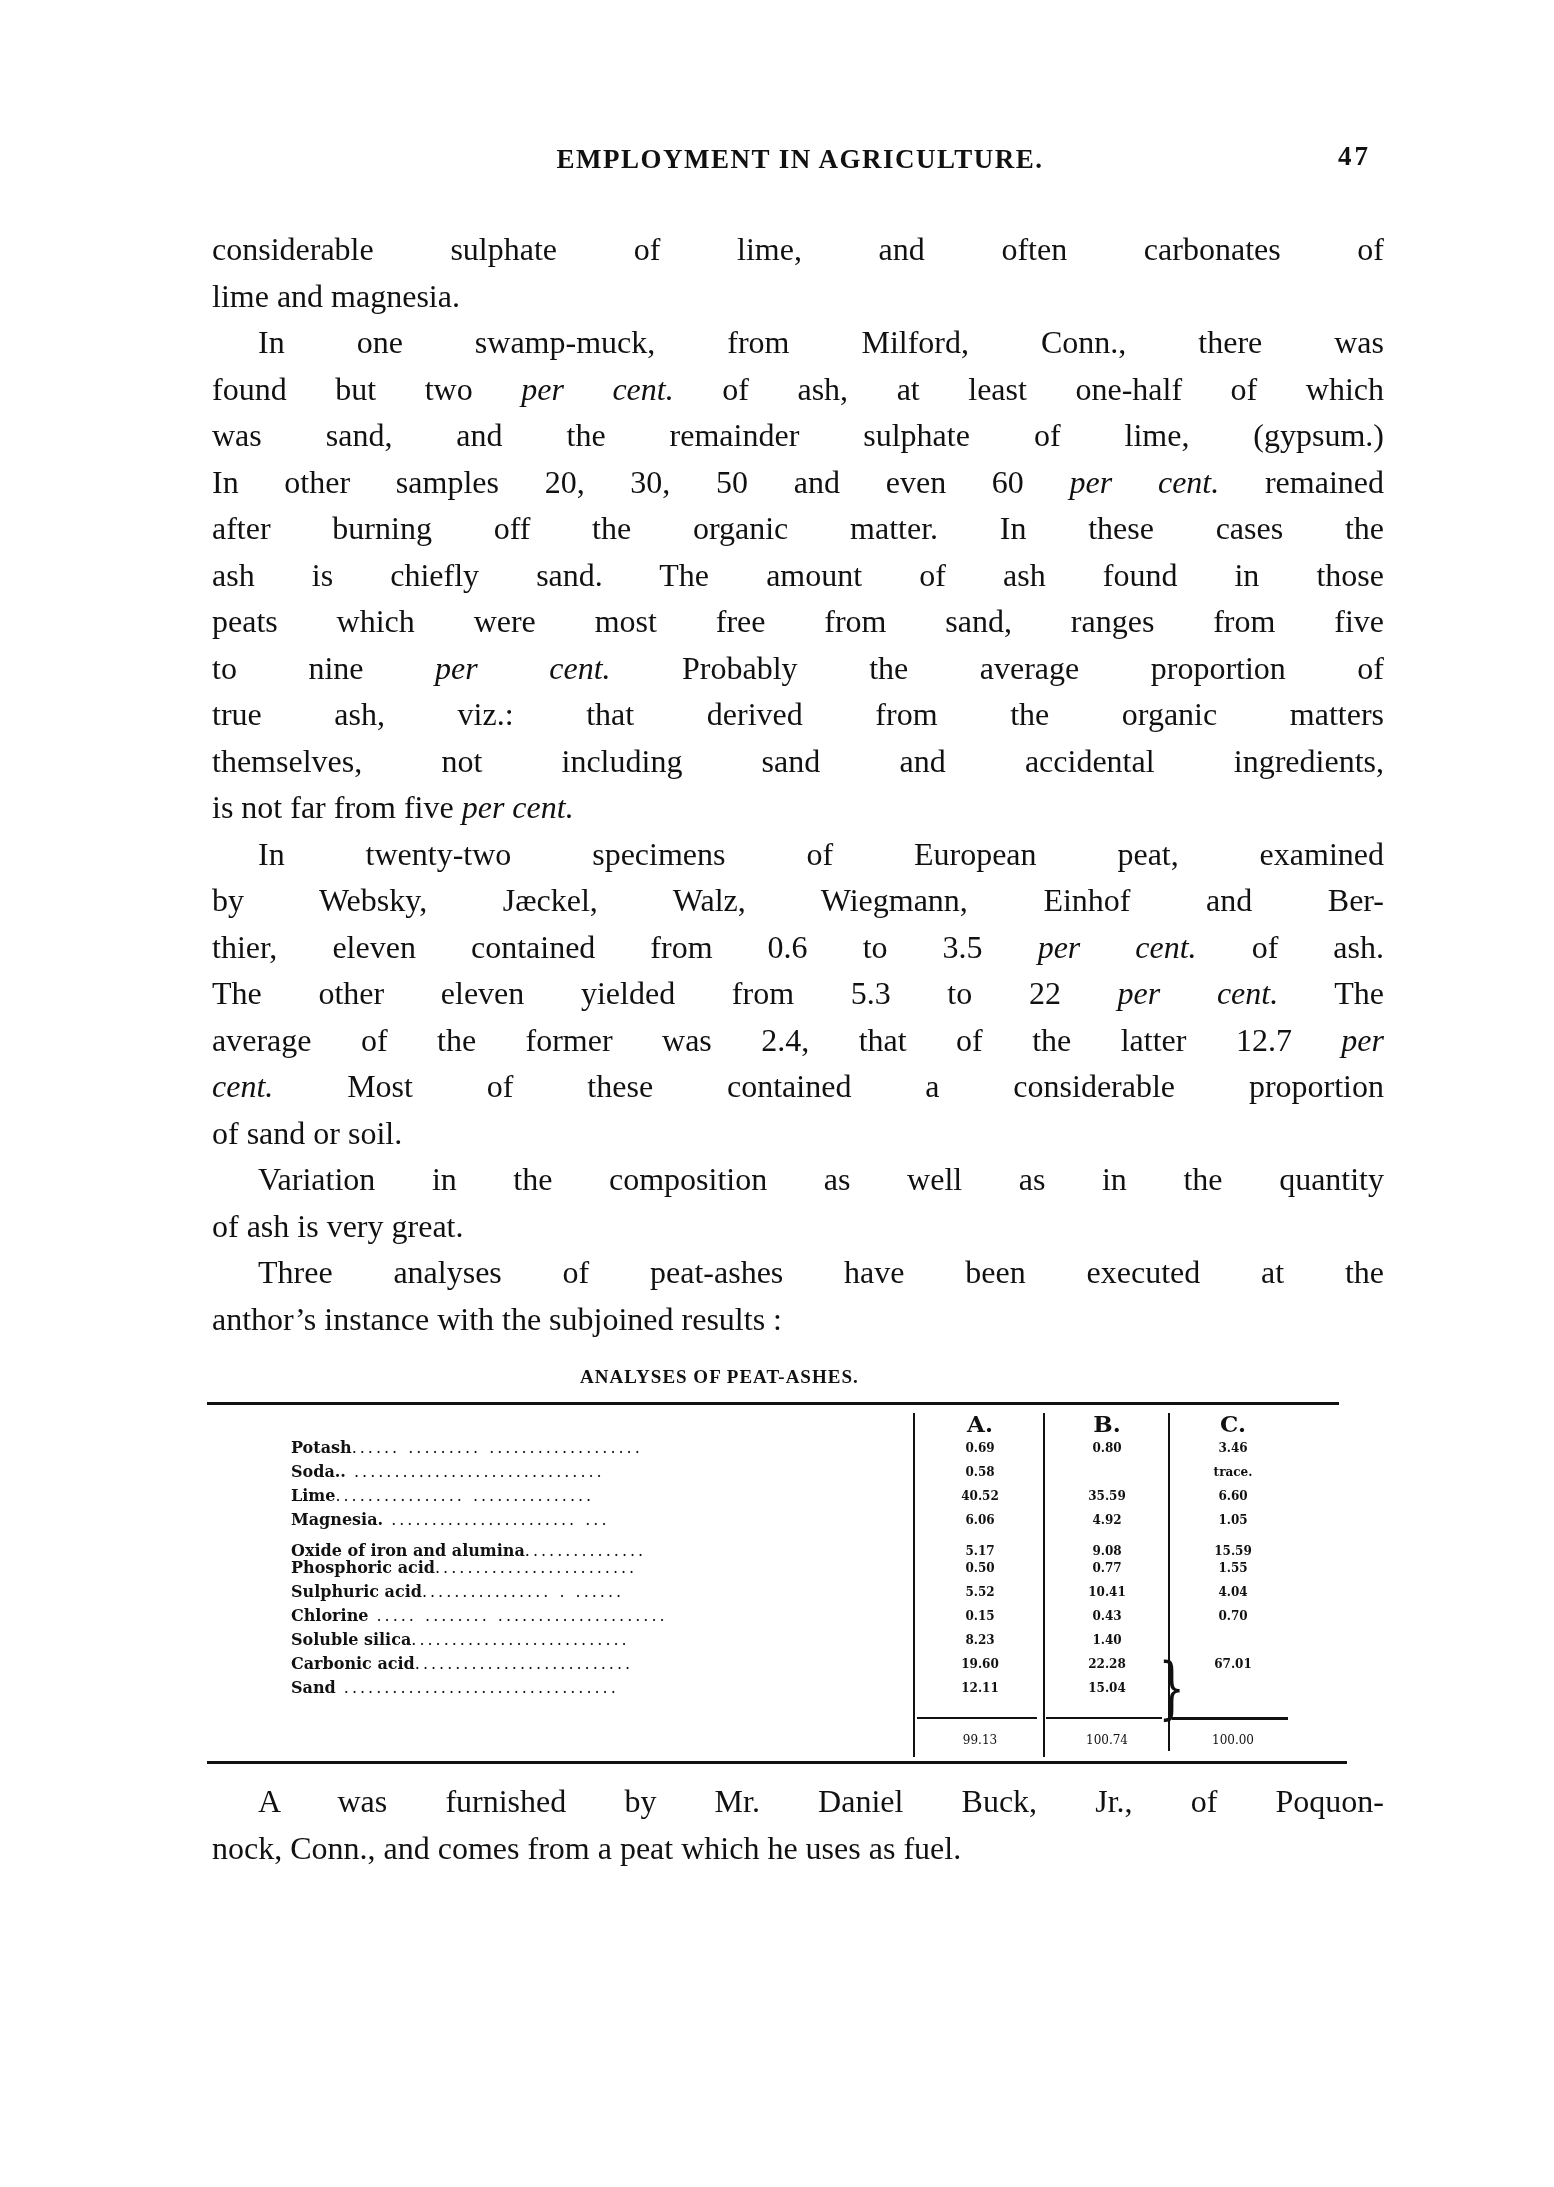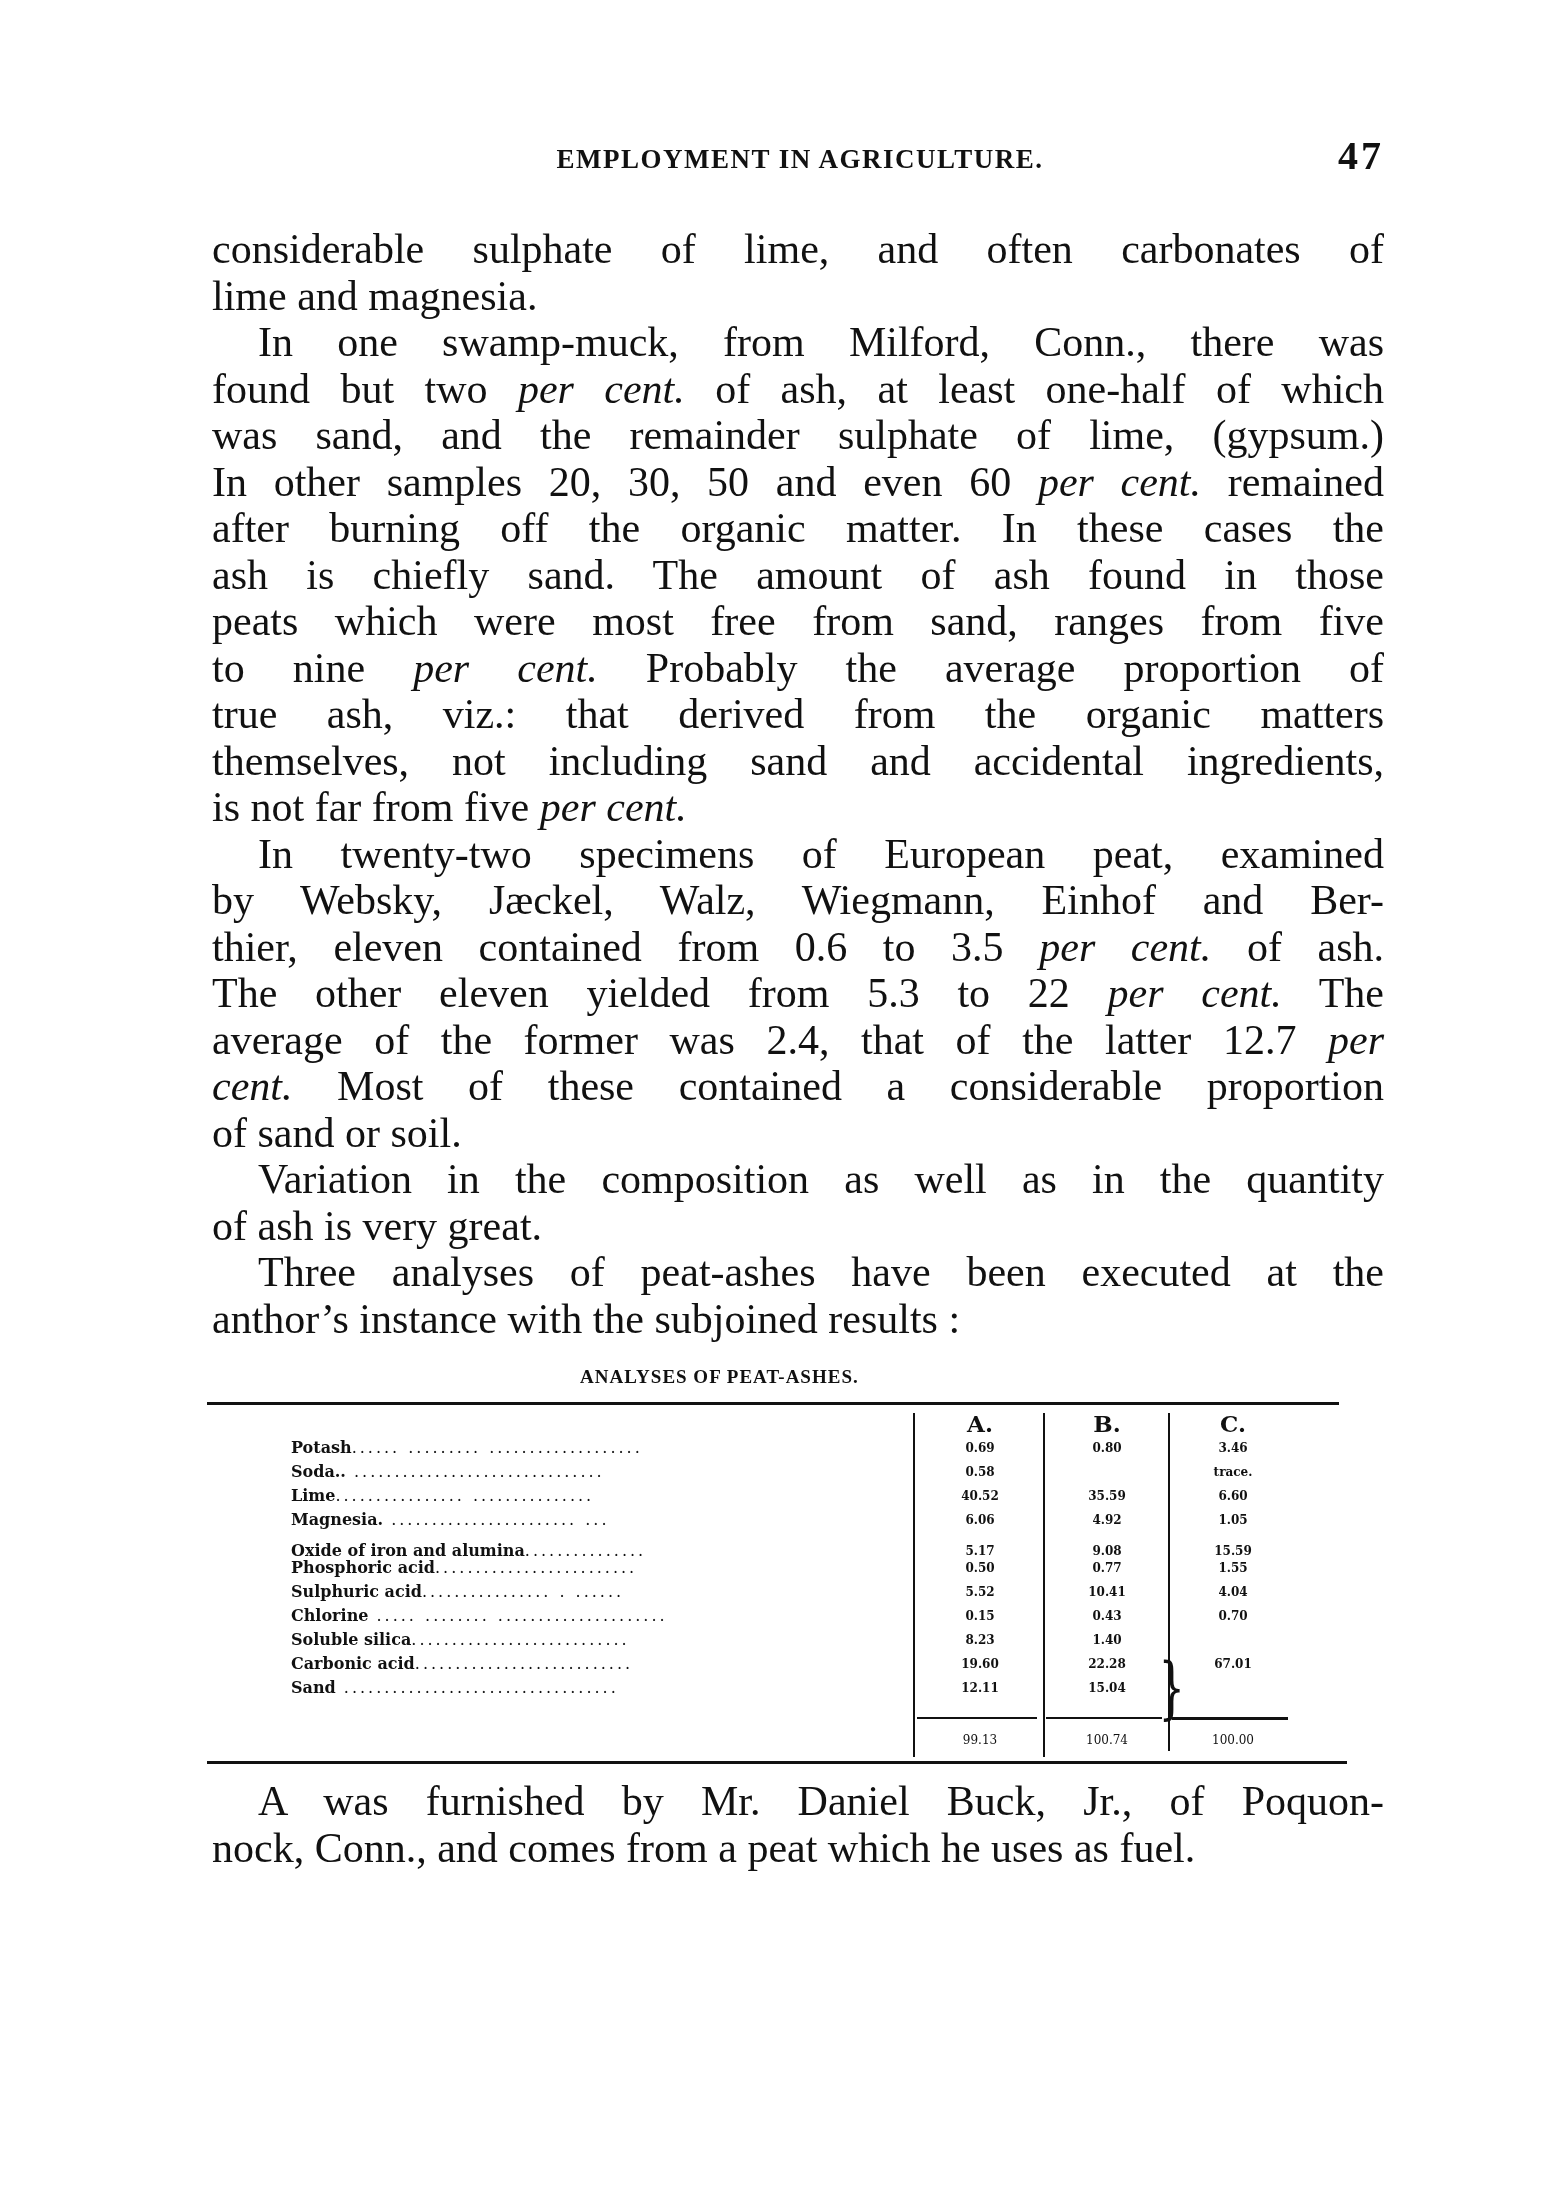--- a/index.html
+++ b/index.html
@@ -9,26 +9,26 @@
   }
   .page { position: absolute; left: 0; top: 0; width: 1554px; height: 2187px; }
 
   .running-head {
     position: absolute; left: 490px; top: 142px; width: 620px;
     font-size: 27px; font-weight: bold; letter-spacing: 1.5px;
     text-align: center; line-height: 34px; white-space: nowrap;
   }
   .page-number {
     position: absolute; left: 1338px; top: 134px;
-    font-size: 40px; font-weight: bold; line-height: 44px; letter-spacing: 3px;
+    font-size: 27px; font-weight: bold; line-height: 44px; letter-spacing: 3px;
   }
 
   .body-text {
     position: absolute; left: 212px; width: 1172px;
-    font-size: 42px; line-height: 46.5px;
+    font-size: 32px; line-height: 46.5px;
   }
   .line {
     display: block; height: 46.5px; white-space: nowrap;
     text-align: justify; text-align-last: justify;
   }
   .line.last { text-align-last: left; }
   .line.indent { padding-left: 46px; }
   .line i { font-style: italic; }
 
   .table-title {

